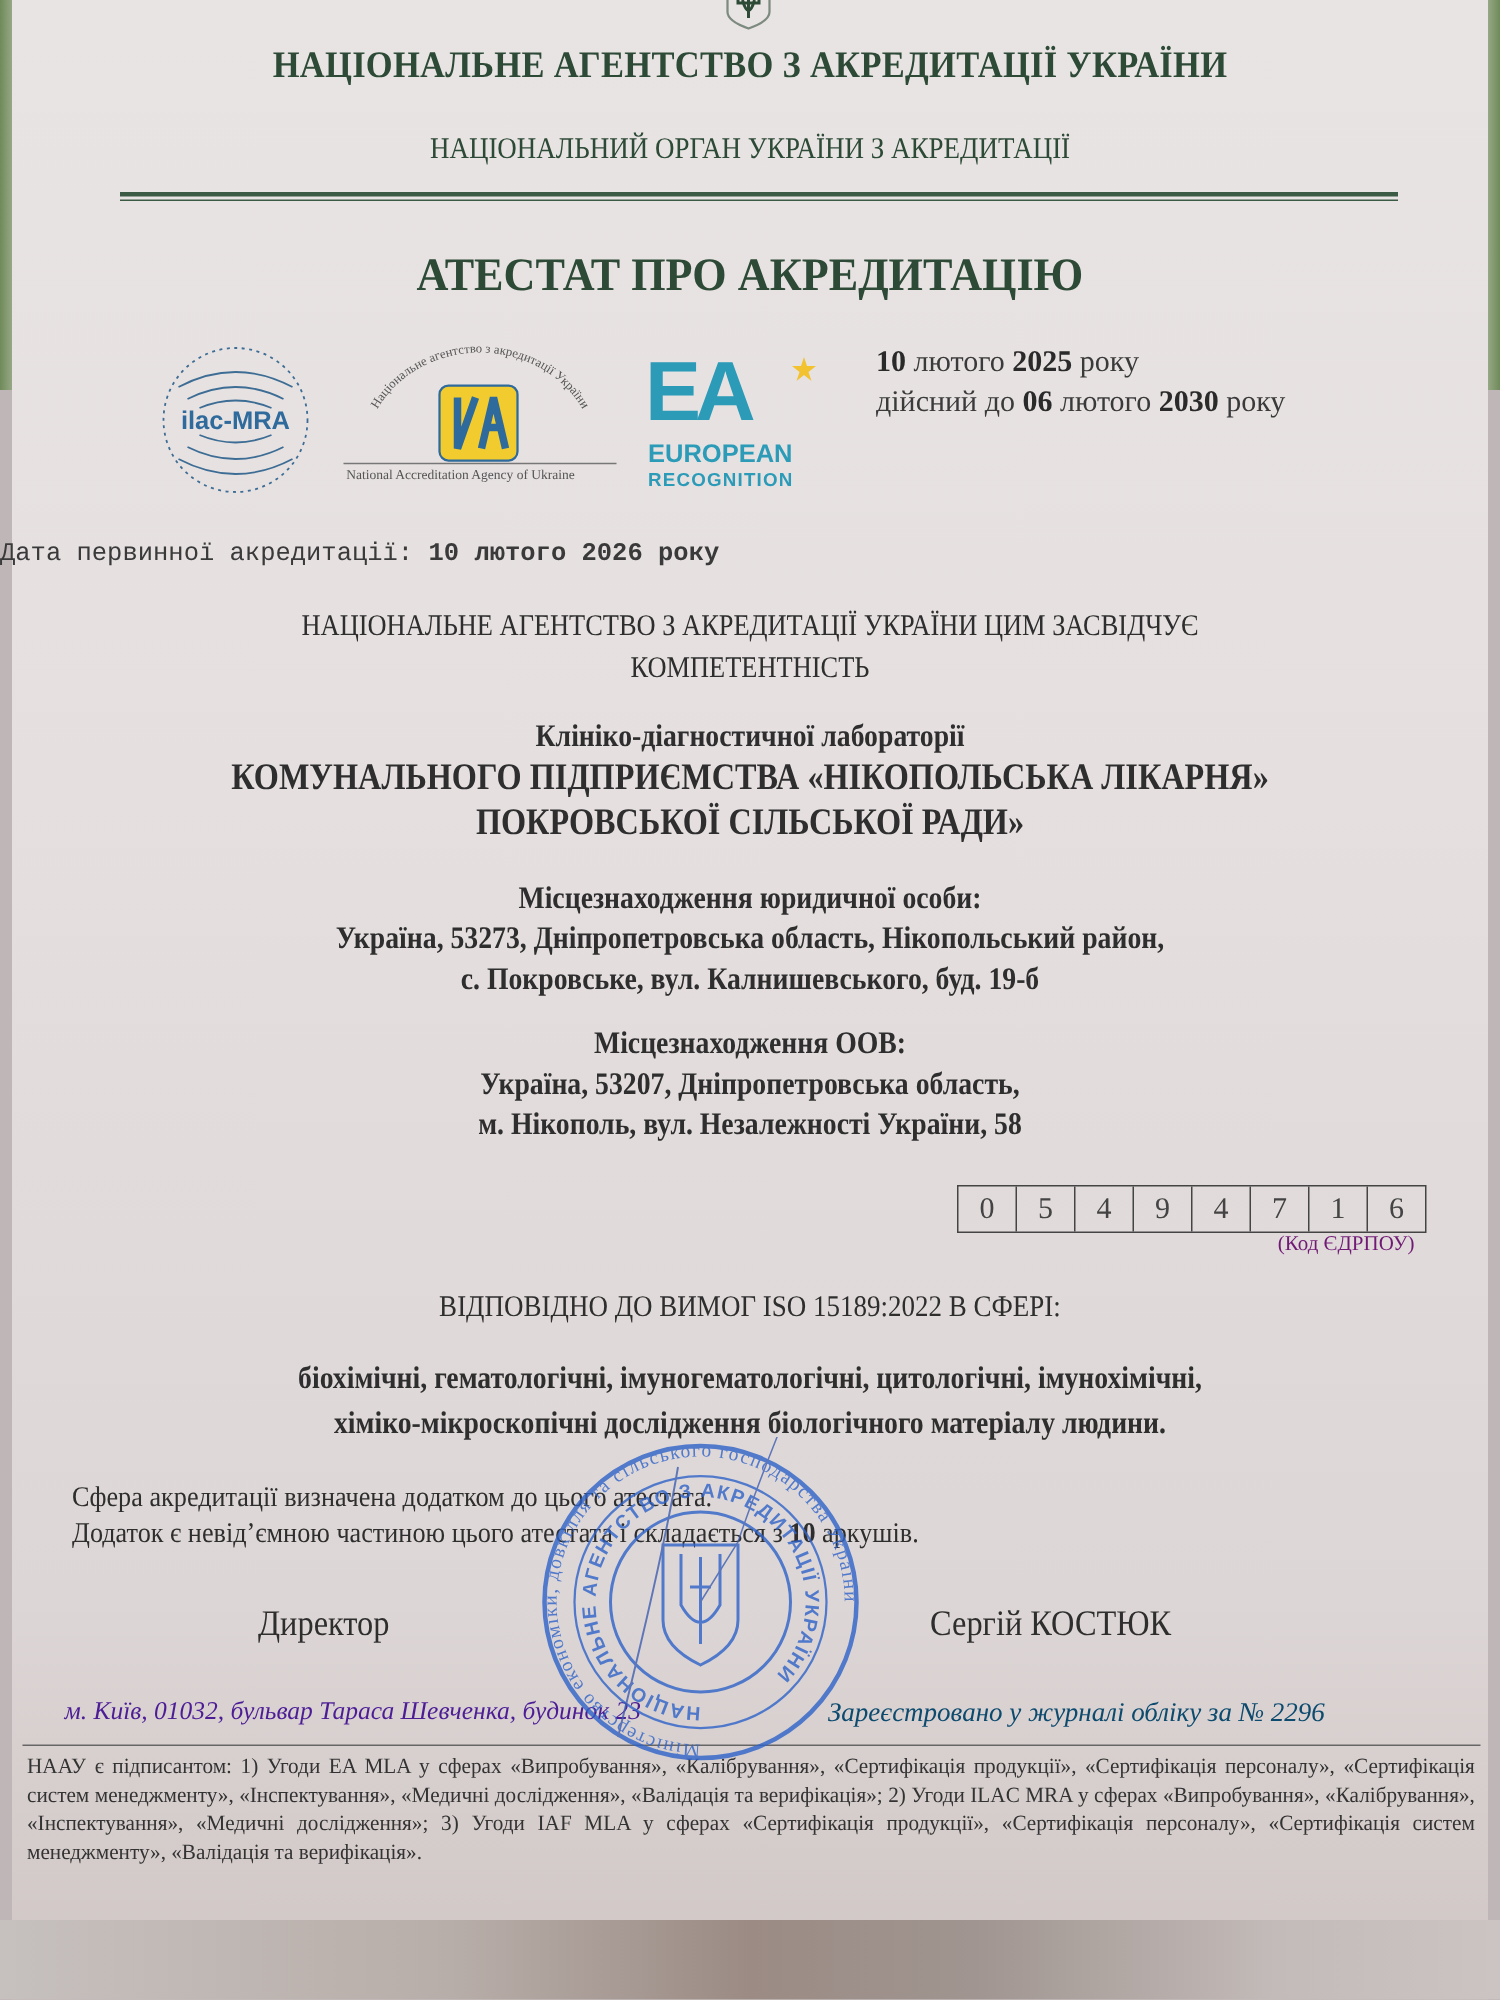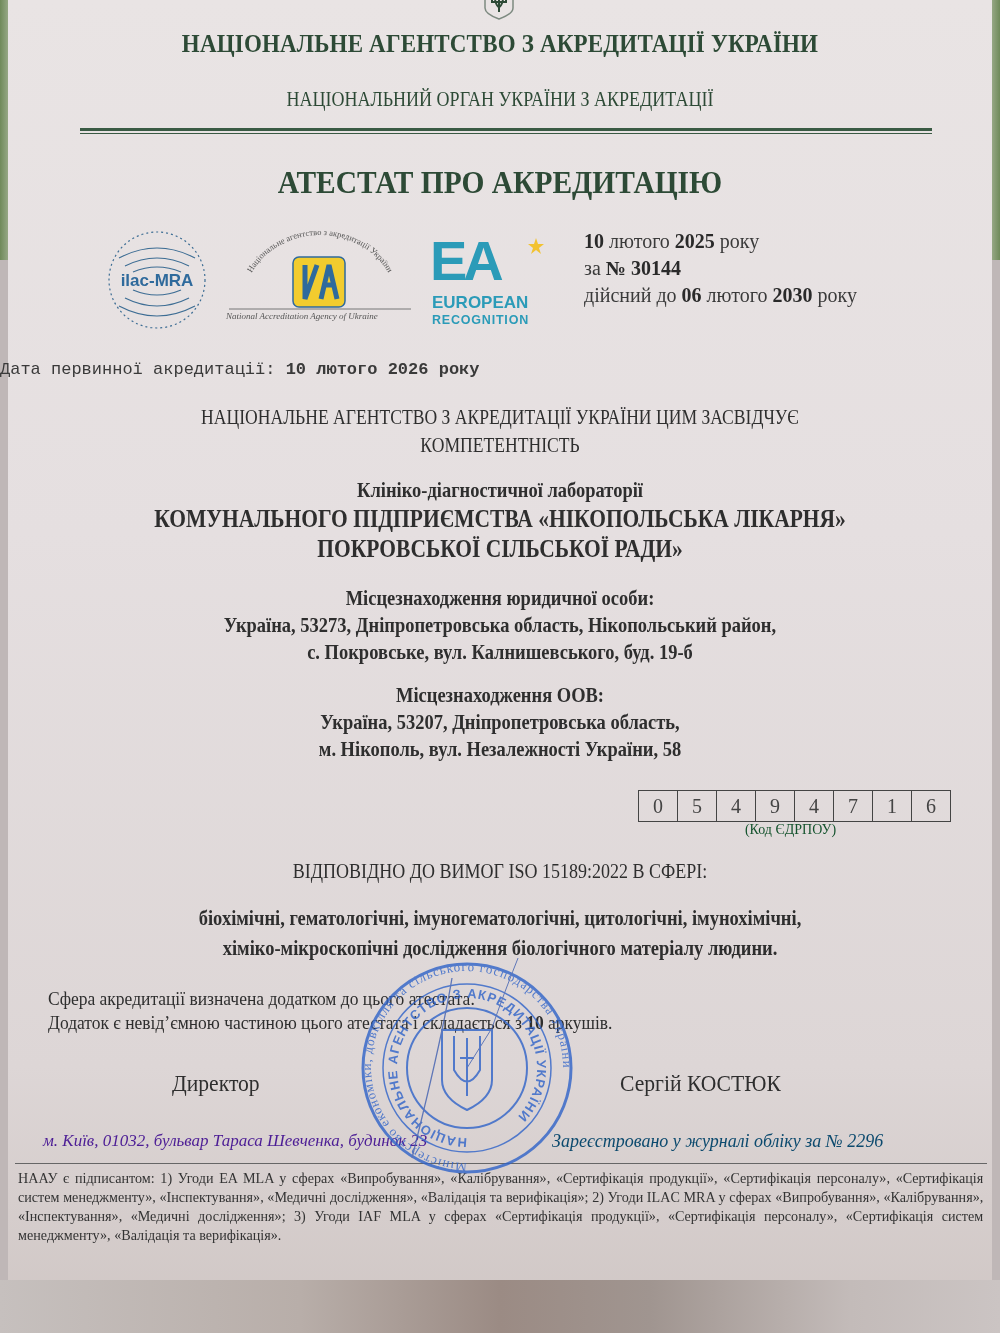--- a/index.html
+++ b/index.html
@@ -38,21 +38,21 @@
     .rule1 { left: 80px; top: 128px; width: 852px; height: 3px; background: #3a5a44; }
     .rule2 { left: 80px; top: 133px; width: 852px; height: 1px; background: #3a5a44; }
     .h-cert {
       left: 0; width: 1000px; top: 165px; font-weight: bold; font-size: 31px;
       transform: scaleX(0.95);
     }
 
     
     .ilac { left: 105px; top: 228px; width: 104px; height: 104px; }
     .naau { left: 225px; top: 225px; width: 190px; height: 100px; }
-    .naau-sub { left: 226px; top: 311px; width: 190px; font-size: 9px; color: #555; font-style: italic; }
+    .naau-sub { left: 212px; top: 311px; width: 190px; font-size: 9px; text-align: center; color: #555; }
     .ea { left: 428px; top: 232px; width: 120px; height: 96px; }
 
     .reg { left: 584px; top: 228px; font-size: 20px; line-height: 27px; color: #3a3a3a; }
     .reg b { color: #2a2a2a; }
     .primary { left: 0; width: 960px; top: 360px; text-align: left; font-size: 17px; color: #3a3a3a; font-family: Liberation Mono, monospace; }
 
     .certify {
       left: 0; width: 1000px; top: 403px; font-size: 20px; line-height: 28px;
       transform: scaleX(0.88);
     }
@@ -67,21 +67,21 @@
     }
     .addr1 { top: 585px; }
     .addr2 { top: 682px; }
 
     .edrpou { left: 638px; top: 790px; display: flex; border: 1px solid #444; }
     .edrpou span {
       width: 38px; height: 30px; border-right: 1px solid #444;
       font-size: 20px; line-height: 30px; text-align: center; color: #444;
     }
     .edrpou span:last-child { border-right: none; }
-    .edrpou-label { left: 638px; top: 822px; width: 305px; text-align: center; font-size: 14px; color: #14532d; }
+    .edrpou-label { left: 638px; top: 822px; width: 305px; text-align: right; font-size: 14px; color: #701a75; }
 
     .iso { left: 0; width: 1000px; top: 860px; font-size: 20px; transform: scaleX(0.9); }
     .scope {
       left: 0; width: 1000px; top: 903px; font-size: 21px; font-weight: bold; line-height: 30px;
       transform: scaleX(0.88);
     }
     .annex { left: 48px; top: 987px; font-size: 19px; line-height: 24px; transform: scaleX(0.92); transform-origin: left; }
 
     .director { left: 172px; top: 1070px; font-size: 24px; transform: scaleX(0.9); transform-origin: left; }
     .director-name { left: 620px; top: 1070px; font-size: 24px; transform: scaleX(0.9); transform-origin: left; }
@@ -143,21 +143,20 @@
 
 <svg class="abs ea" viewBox="0 0 120 96">
   <text x="2" y="48" font-family="Liberation Sans, sans-serif" font-weight="bold" font-size="56" fill="#2b9bb8" letter-spacing="-4">EA</text>
   <path d="M108 6 L110 12 L116 12 L111 16 L113 22 L108 18 L103 22 L105 16 L100 12 L106 12 Z" fill="#f2c230"></path>
   <text x="4" y="76" font-family="Liberation Sans, sans-serif" font-weight="bold" font-size="17" fill="#2b9bb8">EUROPEAN</text>
   <text x="4" y="92" font-family="Liberation Sans, sans-serif" font-weight="bold" font-size="12.5" fill="#2b9bb8" letter-spacing="0.8">RECOGNITION</text>
 </svg>
 
 <div class="abs reg">
   <div><b>10</b><span> лютого </span><b>2025</b><span> року</span></div>
-  <div><span>за  </span><b>№ 30144</b></div>
   <div><span>дійсний до </span><b>06</b><span> лютого </span><b>2030</b><span> року</span></div>
 </div>
 
 <div class="abs primary">
   <span>Дата первинної акредитації: </span><b>10 лютого 2026 року</b>
 </div>
 
 <div class="abs certify center">
   <div>НАЦІОНАЛЬНЕ АГЕНТСТВО З АКРЕДИТАЦІЇ УКРАЇНИ ЦИМ ЗАСВІДЧУЄ</div>
   <div>КОМПЕТЕНТНІСТЬ</div>

